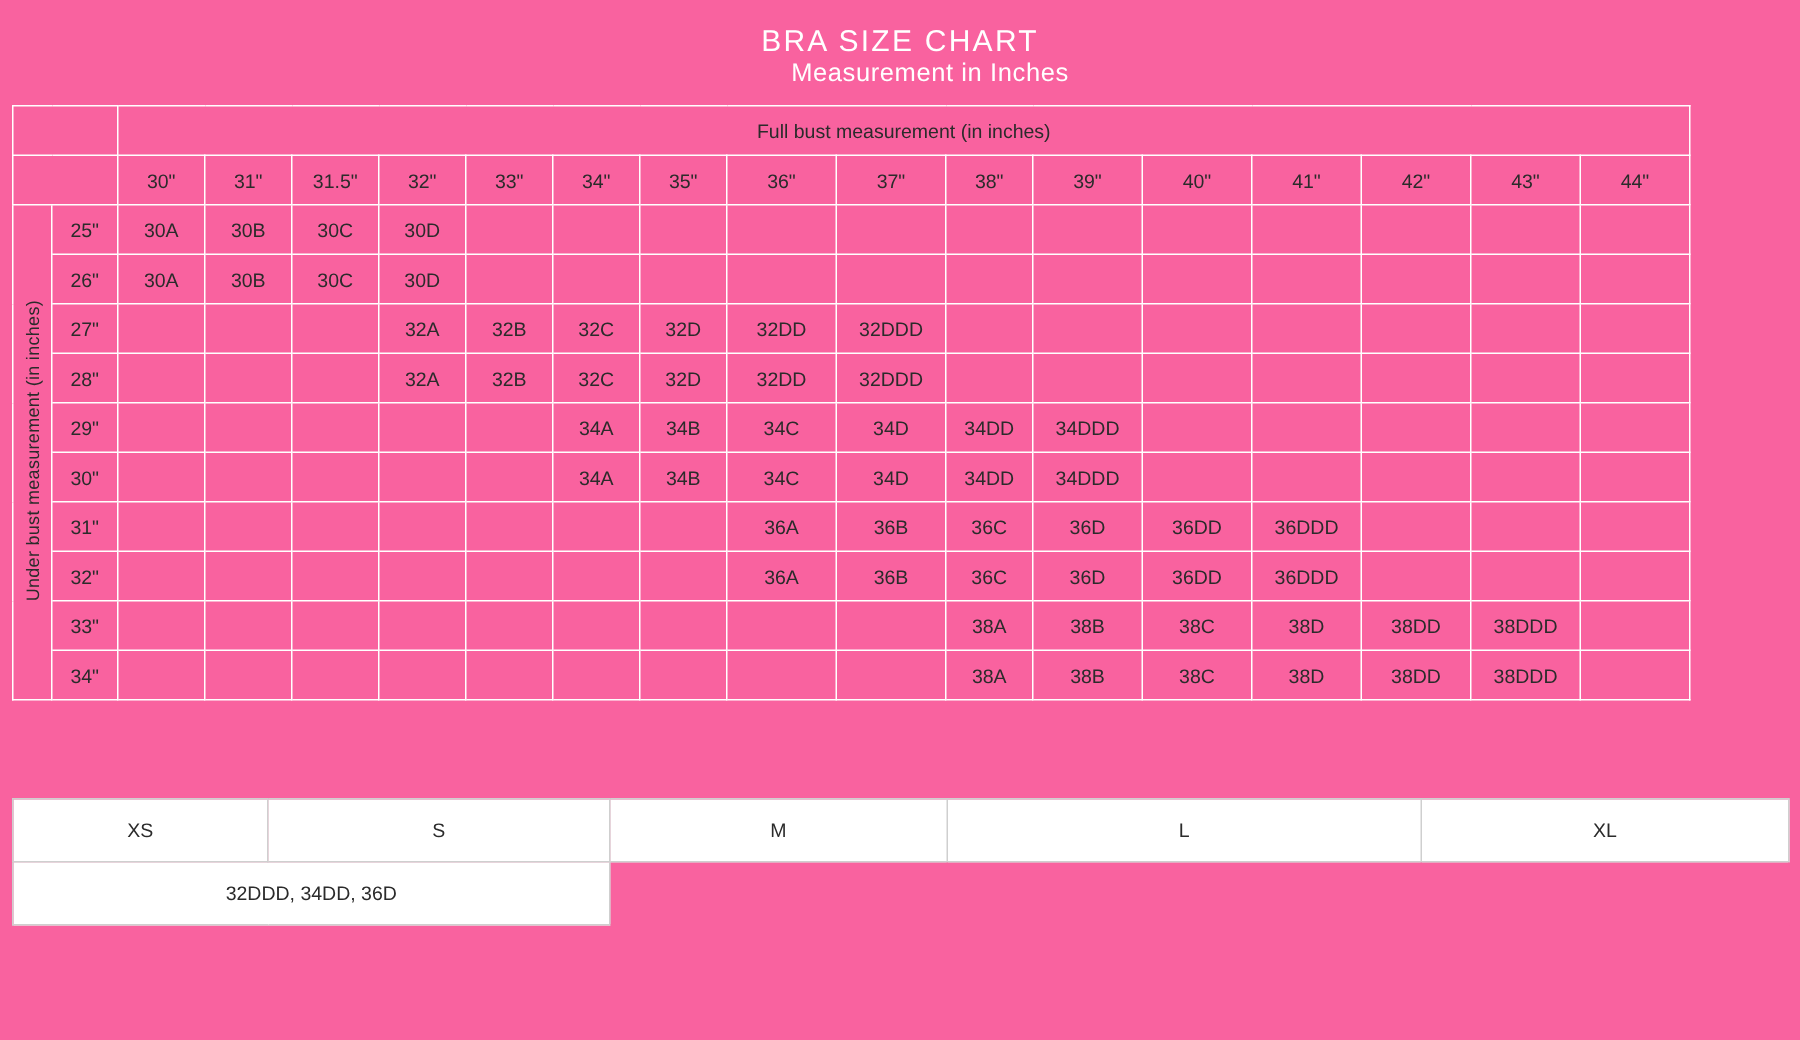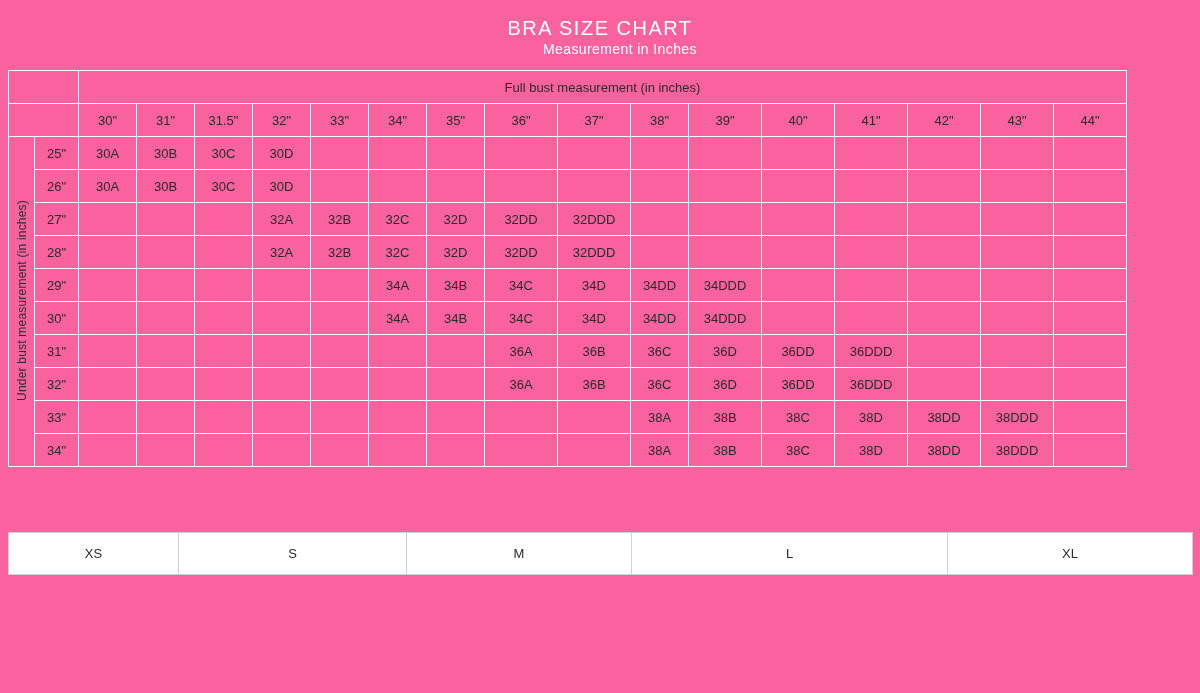--- a/index.html
+++ b/index.html
@@ -30,21 +30,21 @@
     color: #ffffff;
     padding-top: 16px;
   }
   .title-main {
     font-size: 20px;
     letter-spacing: 1.5px;
     font-weight: normal;
     line-height: 24px;
   }
   .title-sub {
-    font-size: 14px;
+    font-size: 17px;
     letter-spacing: .4px;
     line-height: 18px;
     padding-left: 40px;
   }
 
   
   .chart {
     position: absolute;
     left: 8px;
     top: 70px;
@@ -388,17 +388,23 @@
           <col style="width:245px">
       </colgroup>
       <tbody id="sizes-body">
           <tr>
             <td>XS</td>
             <td>S</td>
             <td>M</td>
             <td>L</td>
             <td>XL</td>
           </tr>
+          <tr>
+            <td colspan="2">32DDD, 34DD, 36D</td>
+            <td class="pinkcell"></td>
+            <td class="pinkcell"></td>
+            <td class="pinkcell"></td>
+          </tr>
         </tbody>
     </table>
   </div>
 
 </div>
 
 </body></html>

